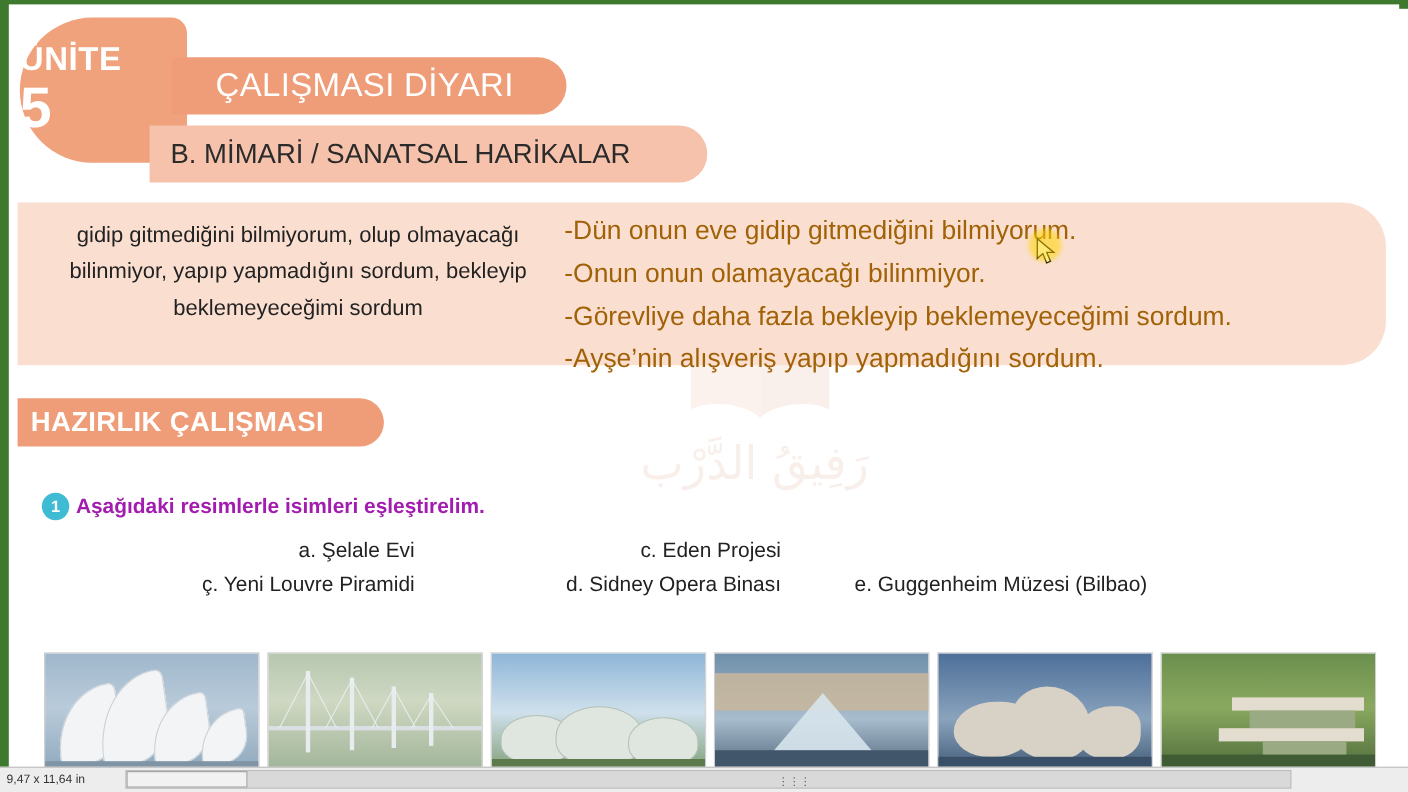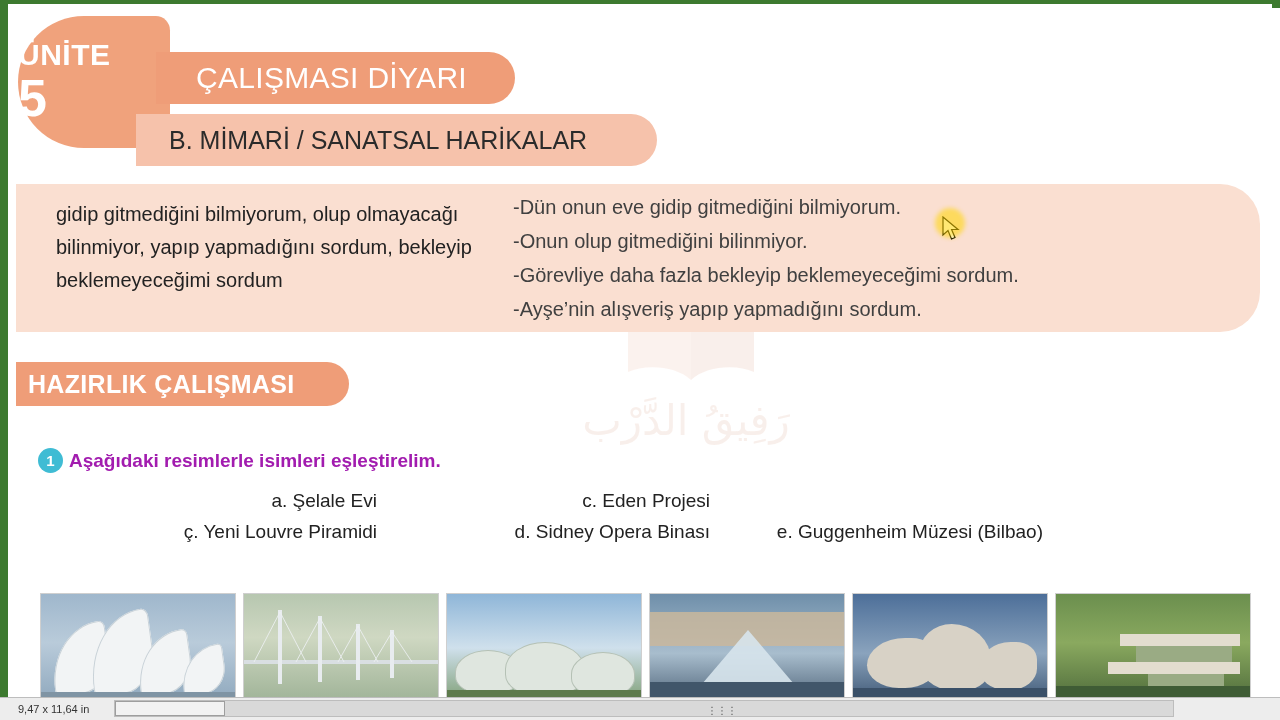--- a/index.html
+++ b/index.html
@@ -103,21 +103,21 @@
     align-items: center;
     color: #ffffff;
     font-size: 30px;
     letter-spacing: 0.3px;
   }
   .title-sub {
     position: absolute;
     left: 120px;
     top: 106px;
     height: 52px;
-    padding: 0 70px 0 33px;
+    padding: 0 70px 0 19px;
     background: #f6c2ab;
     border-radius: 0 26px 26px 0;
     display: flex;
     align-items: center;
     color: #2b2b2b;
     font-size: 25px;
   }
 
   
   .example-panel {
@@ -130,28 +130,29 @@
     border-radius: 0 40px 40px 0;
   }
   .ex-left {
     position: absolute;
     left: 48px;
     top: 14px;
     width: 430px;
     font-size: 20px;
     color: #222;
     line-height: 33px;
+    text-align: center;
   }
   .ex-right {
     position: absolute;
     left: 505px;
     top: 12px;
     width: 700px;
-    font-size: 20px;
-    color: #404040;
+    font-size: 24px;
+    color: #a16207;
   }
   .ex-right div {
     margin-bottom: 11px;
   }
 
   
   .prep-bar {
     position: absolute;
     left: -18px;
     top: 354px;
@@ -296,21 +297,21 @@
     width: 1280px;
     height: 22px;
     background: #ededed;
     border-top: 1px solid #bdbdbd;
     display: flex;
     align-items: center;
     font-size: 11px;
     color: #333;
   }
   .status-size {
-    padding: 0 18px;
+    padding: 0 6px;
     white-space: nowrap;
   }
   .scroll-track {
     position: absolute;
     left: 114px;
     top: 2px;
     width: 1060px;
     height: 17px;
     background: #d9d9d9;
     border: 1px solid #bdbdbd;
@@ -372,21 +373,21 @@
       <div class="u-num">5</div>
     </div>
 
     <div class="title-main">ÇALIŞMASI DİYARI</div>
     <div class="title-sub">B. MİMARİ / SANATSAL HARİKALAR</div>
 
     <div class="example-panel">
       <div class="ex-left">gidip gitmediğini bilmiyorum, olup olmayacağı bilinmiyor, yapıp yapmadığını sordum, bekleyip beklemeyeceğimi sordum</div>
       <div class="ex-right">
         <div>-Dün onun eve gidip gitmediğini bilmiyorum.</div>
-        <div>-Onun olup gitmediğini bilinmiyor.</div>
+        <div>-Onun onun olamayacağı bilinmiyor.</div>
         <div>-Görevliye daha fazla bekleyip beklemeyeceğimi sordum.</div>
         <div>-Ayşe’nin alışveriş yapıp yapmadığını sordum.</div>
       </div>
     </div>
 
     <div class="prep-bar">HAZIRLIK ÇALIŞMASI</div>
 
     <div class="q-row">
       <div class="q-num">1</div>
       <div class="q-text">Aşağıdaki resimlerle isimleri eşleştirelim.</div>

